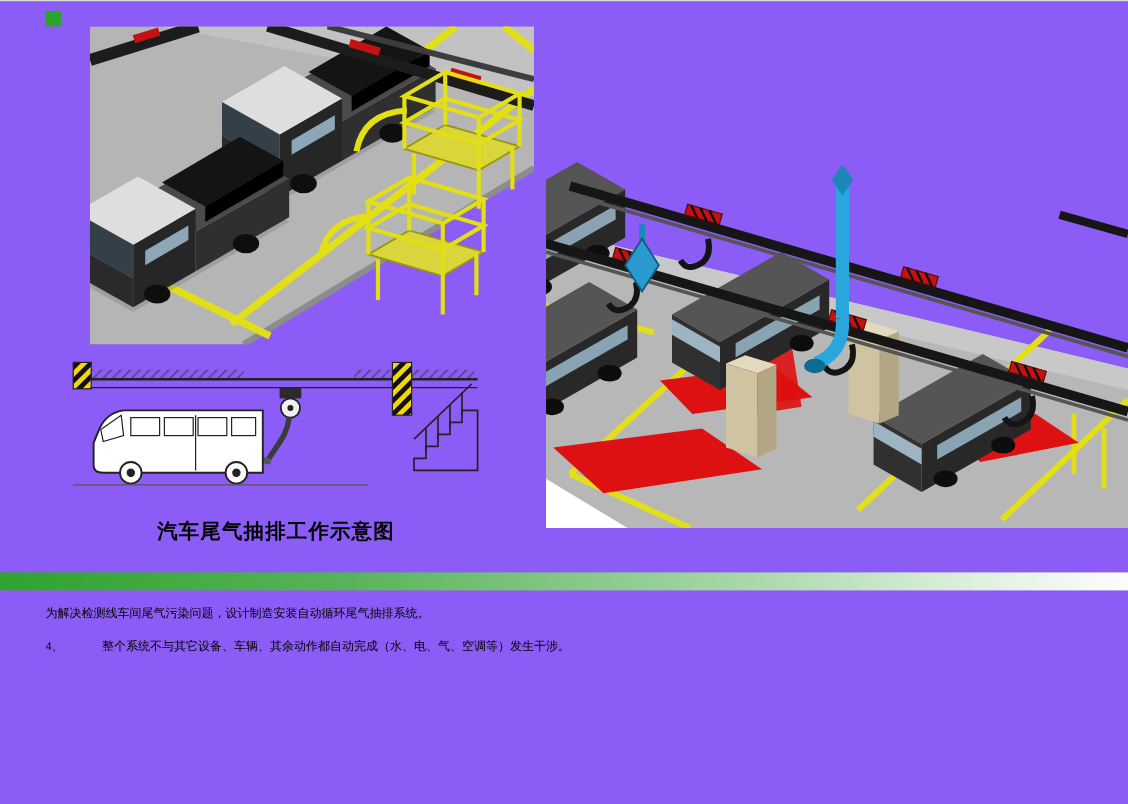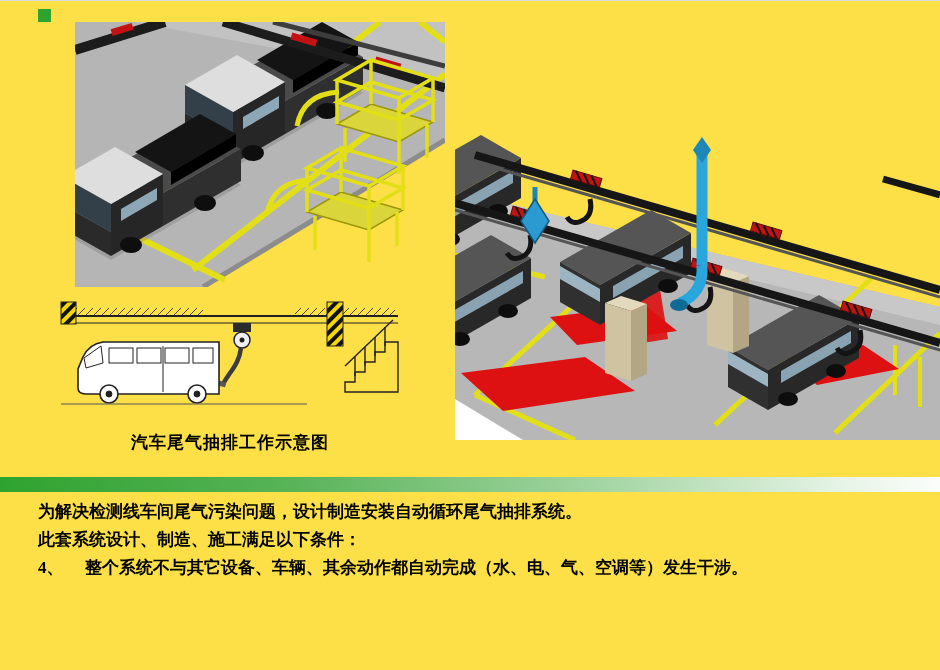--- a/index.html
+++ b/index.html
@@ -1,29 +1,29 @@
 <!DOCTYPE html>
 <html><head>
 <meta charset="utf-8">
 <style>
   html,body{margin:0;padding:0;background:#fff;}
-  .page{position:relative;width:940px;height:670px;background:#fde047;overflow:hidden;
+  .page{position:relative;width:940px;height:670px;background:#8b5cf6;overflow:hidden;
         font-family:"Liberation Serif","DejaVu Serif",serif;color:#000;}
   .top-hairline{position:absolute;top:0;left:0;width:940px;height:1px;background:#dcdcdc;}
   .green-square{position:absolute;left:38px;top:9px;width:13px;height:13px;background:#2fa32f;}
   .fig{position:absolute;}
   .fig svg{display:block;width:100%;height:100%;}
   .fig-left{left:75px;top:22px;width:370px;height:265px;}
   .fig-right{left:455px;top:95px;width:485px;height:345px;}
   .fig-schematic{left:57px;top:296px;width:345px;height:130px;}
   .caption{position:absolute;left:75px;top:431px;width:310px;text-align:center;
            font-weight:bold;font-size:17px;letter-spacing:1px;}
   .divider{position:absolute;left:0;top:477px;width:940px;height:15px;
            background:linear-gradient(90deg,#2fa32f 0%,#56b356 30%,#a6d6a6 65%,#e7f4e7 90%,#fbfdfb 100%);}
-  .body-text{position:absolute;left:38px;top:498px;width:886px;font-size:17px;font-weight:bold;}
+  .body-text{position:absolute;left:38px;top:498px;width:886px;font-size:10px;}
   .body-text .line{height:28px;line-height:28px;white-space:nowrap;}
   .cond .num{display:inline-block;width:47px;}
 </style>
 </head>
 <body>
 
 <div class="page">
   <div class="top-hairline"></div>
   <div class="green-square"></div>
 
@@ -234,18 +234,17 @@
       </g>
     </svg>
   </div>
 
   <div class="caption">汽车尾气抽排工作示意图</div>
 
   <div class="divider"></div>
 
   <div class="body-text">
     <div class="line">为解决检测线车间尾气污染问题，设计制造安装自动循环尾气抽排系统。</div>
-    <div class="line">此套系统设计、制造、施工满足以下条件：</div>
     <div class="line cond">
       <span class="num">4、</span><span>整个系统不与其它设备、车辆、其余动作都自动完成（水、电、气、空调等）发生干涉。</span>
     </div>
   </div>
 </div>
 
 </body></html>

